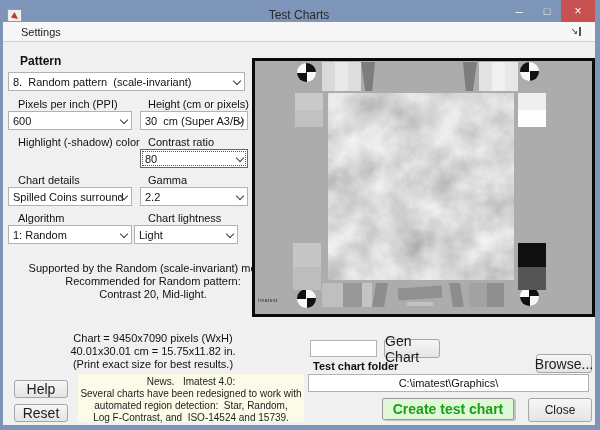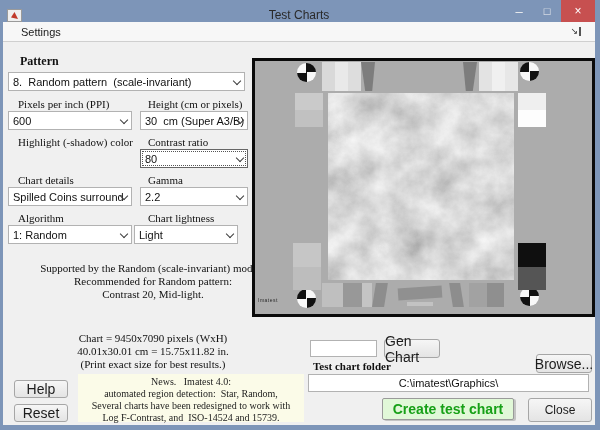--- a/index.html
+++ b/index.html
@@ -27,21 +27,21 @@
   .win-btn.close { width:34px; background:#c75050; color:#fff; font-size:12px; }
   
   .menubar {
     height:20px; background:#f7f7f7; border-bottom:1px solid #cfcfcf;
     display:flex; align-items:center; font-size:11px; color:#1a1a1a; padding:0 14px; box-sizing:border-box;
   }
   .menu-item { padding:0 4px; }
   .dock-glyph { margin-left:auto; font-size:9px; color:#333; border-right:2px solid #555; padding-right:1px; line-height:9px; }
   
   .content { position:relative; height:382px; font-size:11px; color:#111; }
-  .abs { position:absolute; box-sizing:border-box;font-family:Liberation Serif, serif; }
+  .abs { position:absolute; box-sizing:border-box; }
   .lbl { white-space:nowrap; }
   .lbl-bold { font-weight:bold; }
   .section-title { font-weight:bold; font-size:12px; }
   
   .dd {
     position:absolute; height:19px; background:#fff; border:1px solid #b2b2b2;
     display:flex; align-items:center; padding:0 15px 0 4px; box-sizing:border-box; white-space:nowrap; overflow:hidden;
   }
   .dd .chev {
     position:absolute; right:4px; top:5px; width:5px; height:5px;
@@ -161,22 +161,22 @@
       <div>Chart = 9450x7090 pixels (WxH)</div>
       <div>40.01x30.01 cm = 15.75x11.82 in.</div>
       <div>(Print exact size for best results.)</div>
     </div>
 
     <div class="btn" style="left:11px;top:338px;width:54px;height:18px">Help</div>
     <div class="btn" style="left:11px;top:362px;width:54px;height:18px">Reset</div>
 
     <div class="abs news" style="left:75px;top:332px;width:226px;height:48px">
       <div>News.&nbsp;&nbsp;&nbsp;Imatest 4.0:</div>
+      <div>Several charts have been redesigned to work with</div>
       <div>automated region detection:&nbsp; Star, Random,</div>
-      <div>Several charts have been redesigned to work with</div>
       <div>Log F-Contrast, and&nbsp; ISO-14524 and 15739.</div>
     </div>
 
     <div class="preview">
 
       <svg class="pv" style="left:73px;top:32px" width="186" height="187">
         <defs>
           <filter id="noisef" x="0%" y="0%" width="100%" height="100%">
             <feTurbulence type="fractalNoise" baseFrequency="0.03" numOctaves="6" seed="11"></feTurbulence>
             <feColorMatrix type="matrix" values="1 0 0 0 0  1 0 0 0 0  1 0 0 0 0  0 0 0 0 1"></feColorMatrix>

